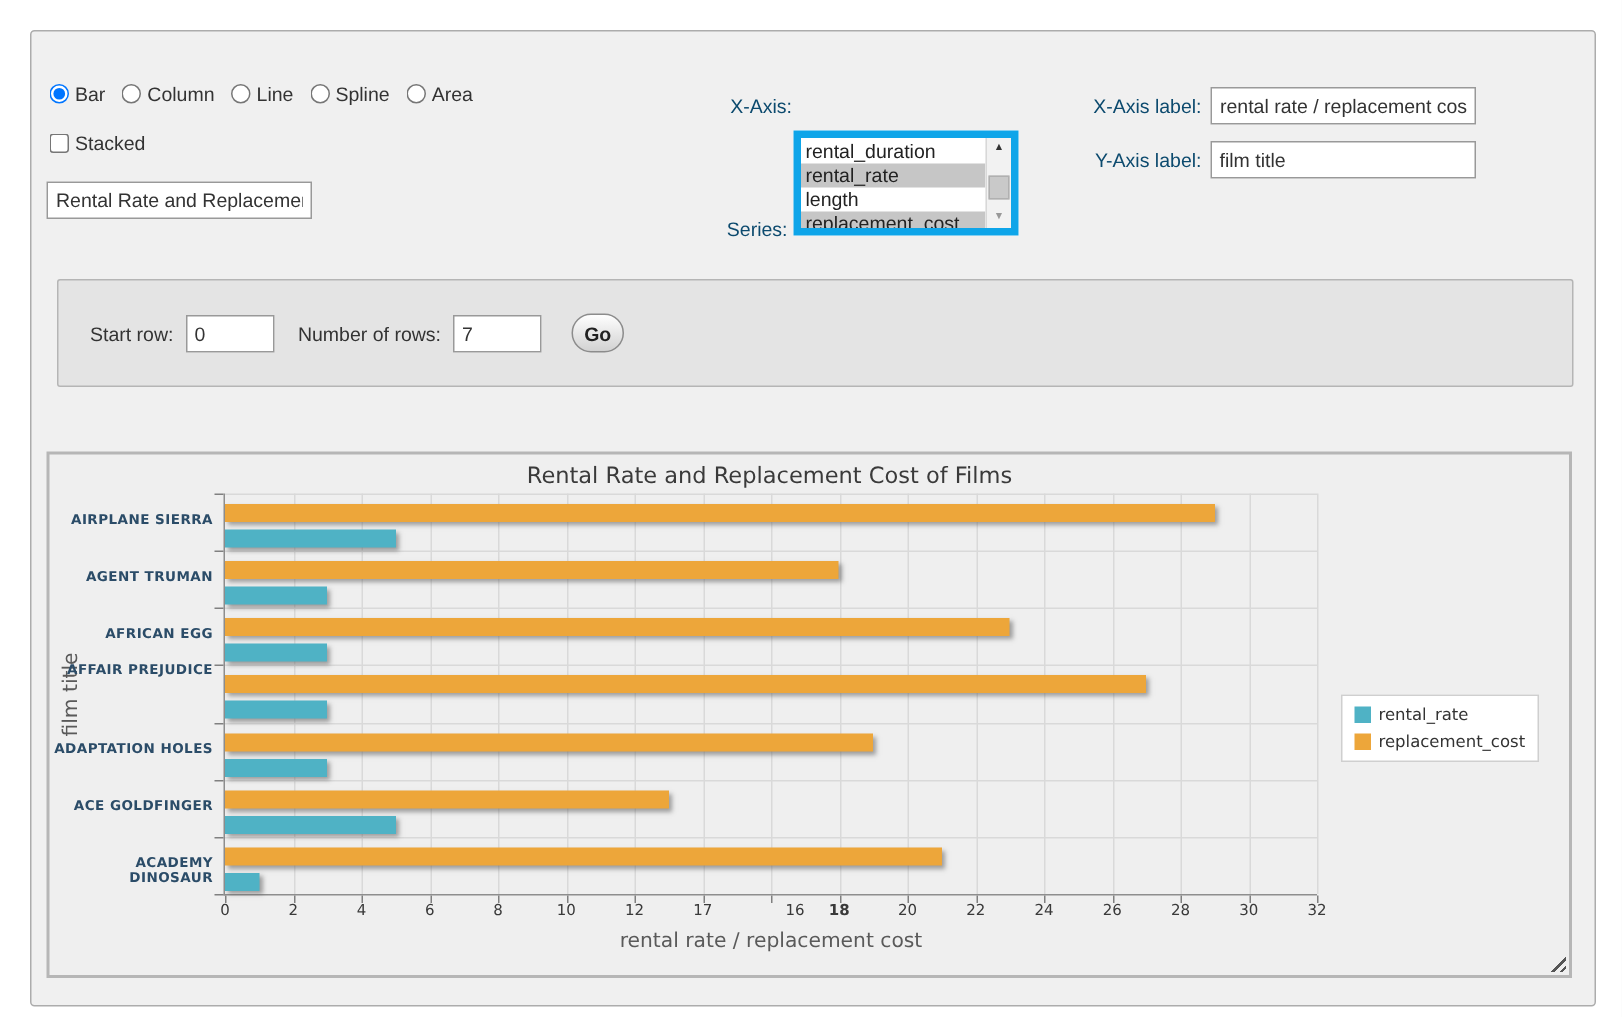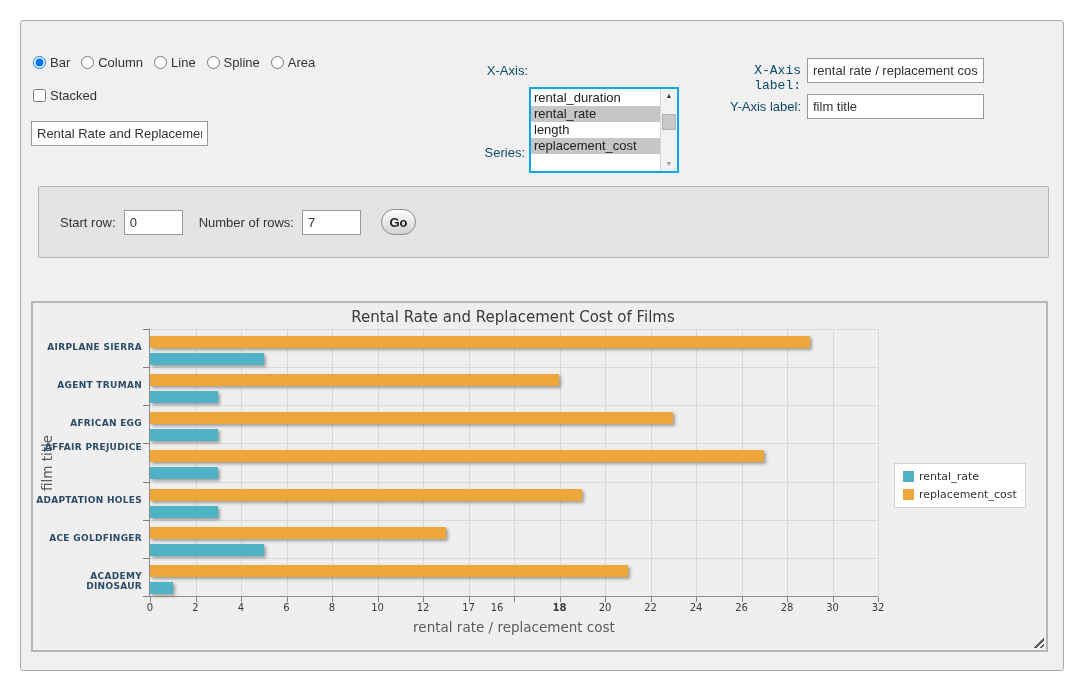--- a/index.html
+++ b/index.html
@@ -12,29 +12,29 @@
   
   .radio-row{position:absolute;left:12px;top:34px;display:flex;gap:11px;align-items:center;}
   .radio-row label,.check-row label{display:flex;gap:4px;align-items:center;cursor:default;}
   .radio-row input,.check-row input{margin:0;width:13px;height:13px;}
   .check-row{position:absolute;left:12px;top:67px;display:flex;align-items:center;gap:4px;}
   .txt-input{border:1px solid #999;background:#FFF;color:#333;font-family:"Liberation Sans",sans-serif;font-size:13px;padding:0 5px;box-sizing:border-box;height:25px;}
   #title-input{position:absolute;left:10px;top:100px;width:177px;}
   .fld-label{position:absolute;text-align:right;color:#0c4a6e;}
   .lbl-xaxis{left:430px;top:42px;width:77px;}
   .lbl-series{left:430px;top:124px;width:74px;}
-  .lbl-xlab{left:688px;top:42px;width:92px;font-family:Liberation Mono, monospace;}
+  .lbl-xlab{left:688px;top:42px;width:92px;}
   .lbl-ylab{left:688px;top:78px;width:92px;}
   .select{position:absolute;left:508px;top:37px;width:155px;height:25px;background:#FFF;border:1px solid #999;box-sizing:border-box;display:flex;align-items:center;justify-content:space-between;padding:0 7px;}
   .select .arr{font-size:9px;color:#111;}
   #xlab-input{position:absolute;left:786px;top:37px;width:177px;}
   #ylab-input{position:absolute;left:786px;top:73px;width:177px;}
 
   
-  .listbox{position:absolute;left:508px;top:66px;width:150px;height:86px;background:#FFF;border:2px solid #0ea5e9;box-sizing:border-box;display:flex;}
+  .listbox{position:absolute;left:508px;top:66px;width:150px;height:70px;background:#FFF;border:5px solid #0ea5e9;box-sizing:border-box;display:flex;}
   .opts{flex:1;overflow:hidden;padding-top:1px;}
   .opt{height:16px;line-height:16px;padding:0 3px;white-space:nowrap;color:#222;}
   .opt.sel{background:#C6C6C6;}
   .sbar{width:16px;position:relative;background:#F2F2F2;border-left:1px solid #D8D8D8;}
   .sb-btn{position:absolute;left:0;right:0;height:14px;text-align:center;font-size:7px;line-height:14px;}
   .sb-up{top:0;color:#333;}
   .sb-down{bottom:0;color:#999;}
   .sb-thumb{position:absolute;left:1px;right:1px;top:25px;height:14px;background:#C9C9C9;border:1px solid #B0B0B0;}
 
   
@@ -154,21 +154,21 @@
         <div class="xtick" style="left: 227.5px;"></div>
         <div class="xlab" style="left: 227.5px;">10</div>
         <div class="vgrid" style="left: 273px;"></div>
         <div class="xtick" style="left: 273px;"></div>
         <div class="xlab" style="left: 273px;">12</div>
         <div class="vgrid" style="left: 318.5px;"></div>
         <div class="xtick" style="left: 318.5px;"></div>
         <div class="xlab" style="left: 318.5px;">17</div>
         <div class="vgrid" style="left: 364px;"></div>
         <div class="xtick" style="left: 364px;"></div>
-        <div class="xlab" style="left: 347px;">16</div>
+        <div class="xlab" style="left: 380px;">16</div>
         <div class="vgrid" style="left: 409.5px;"></div>
         <div class="xtick" style="left: 409.5px;"></div>
         <div class="xlab" style="left: 409.5px; font-weight: bold;">18</div>
         <div class="vgrid" style="left: 455px;"></div>
         <div class="xtick" style="left: 455px;"></div>
         <div class="xlab" style="left: 455px;">20</div>
         <div class="vgrid" style="left: 500.5px;"></div>
         <div class="xtick" style="left: 500.5px;"></div>
         <div class="xlab" style="left: 500.5px;">22</div>
         <div class="vgrid" style="left: 546px;"></div>

